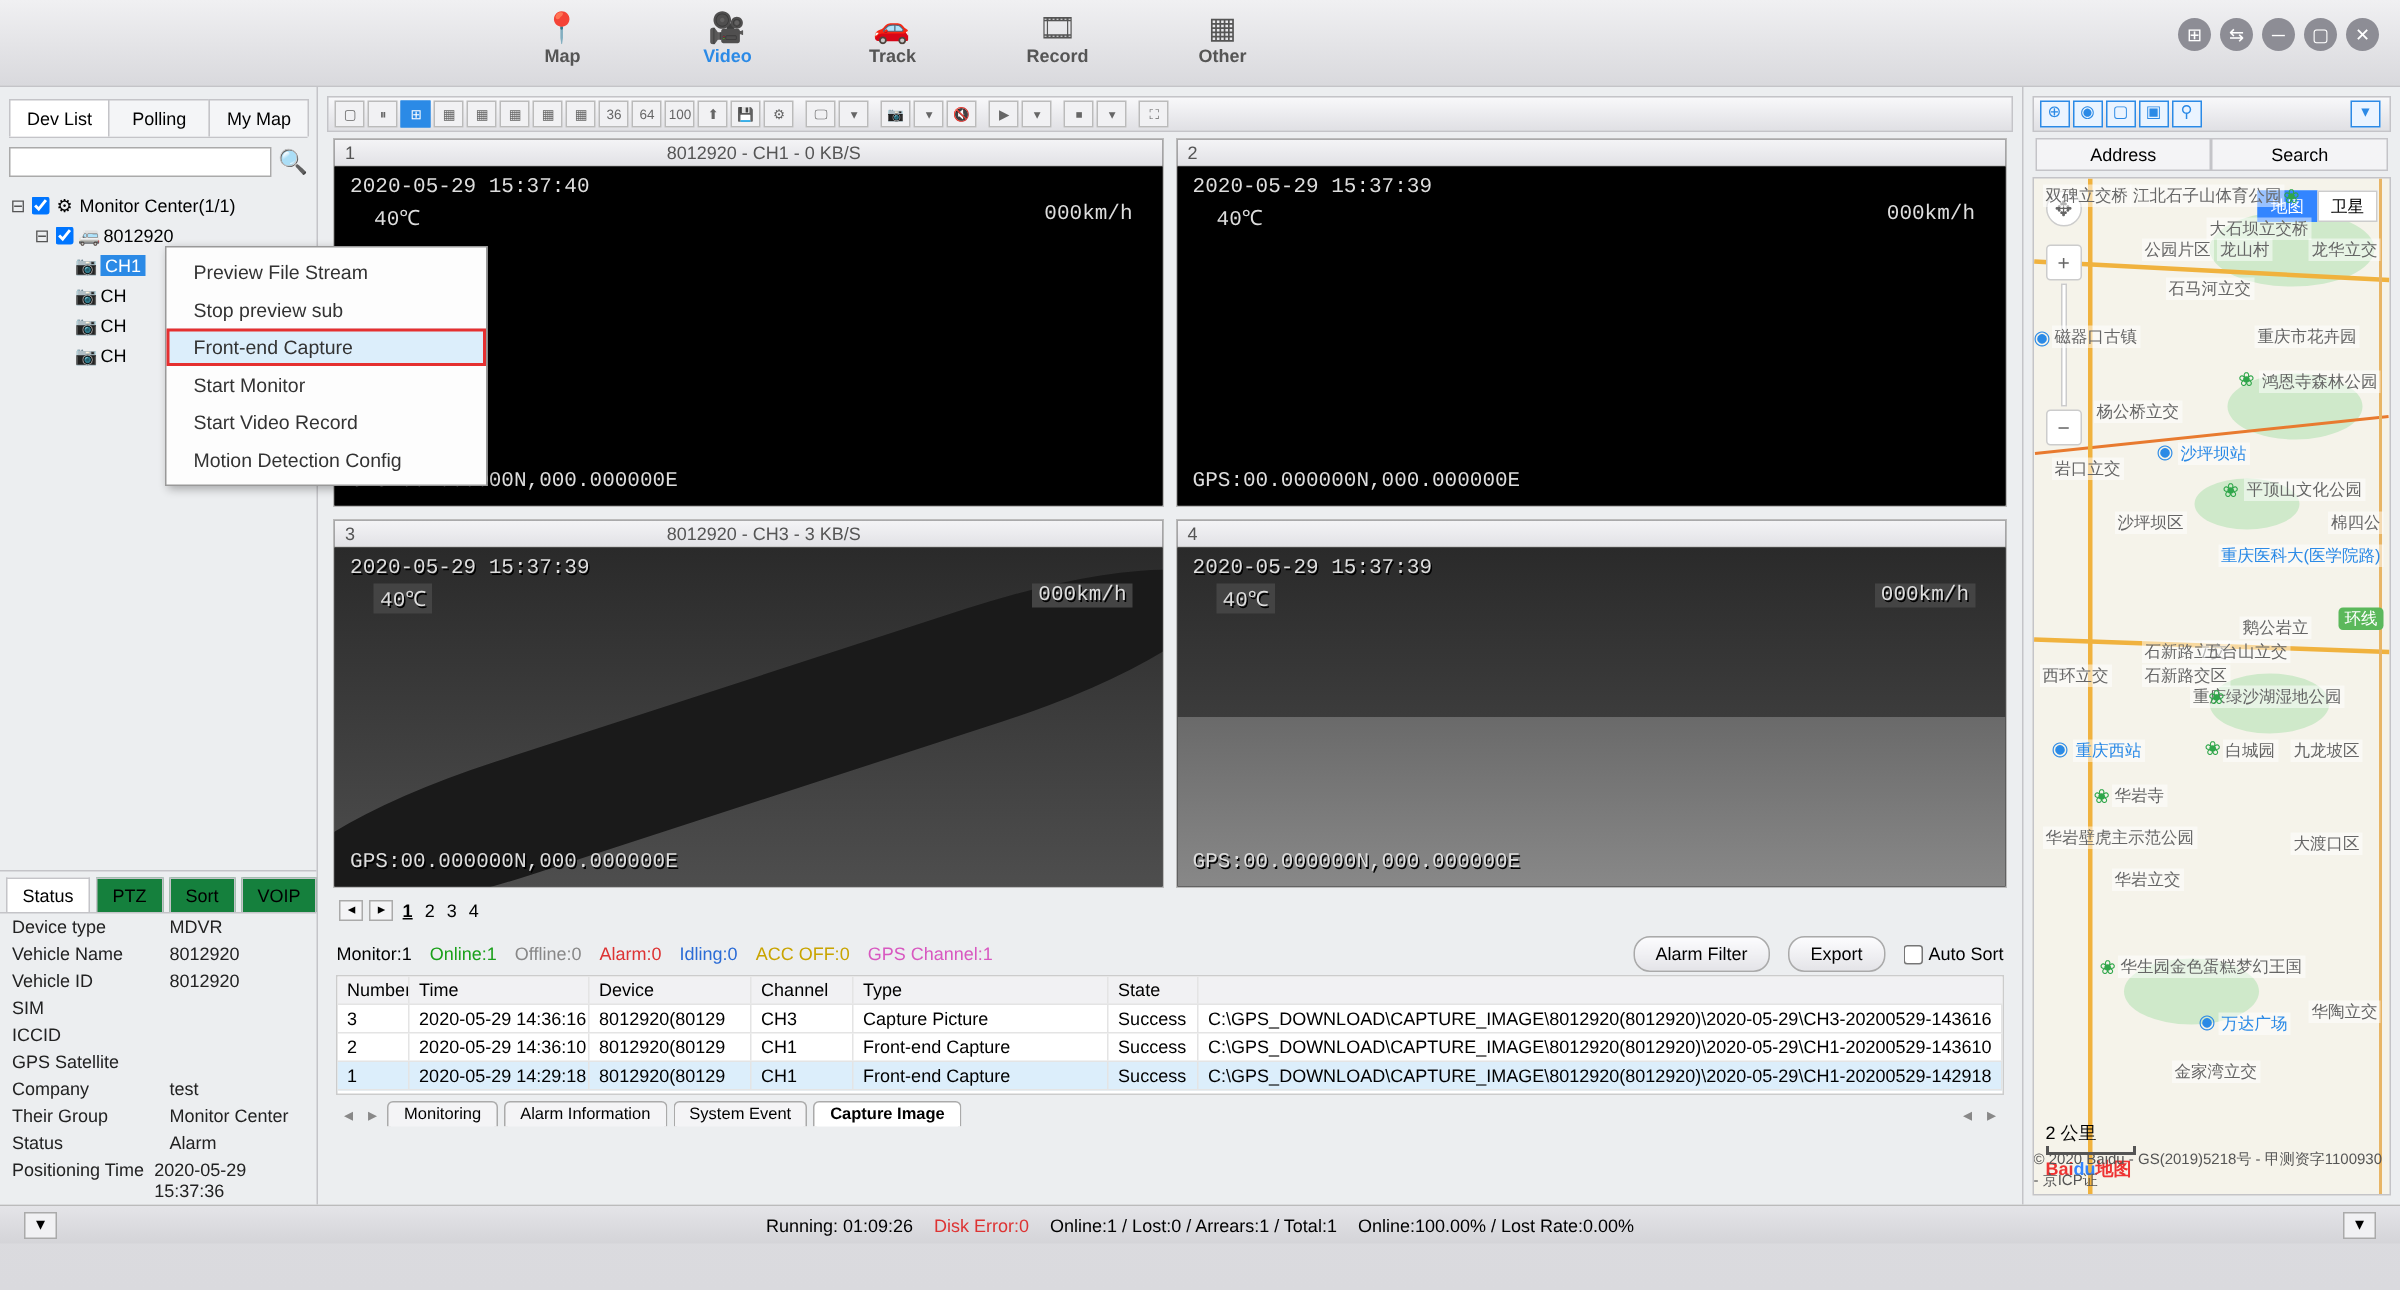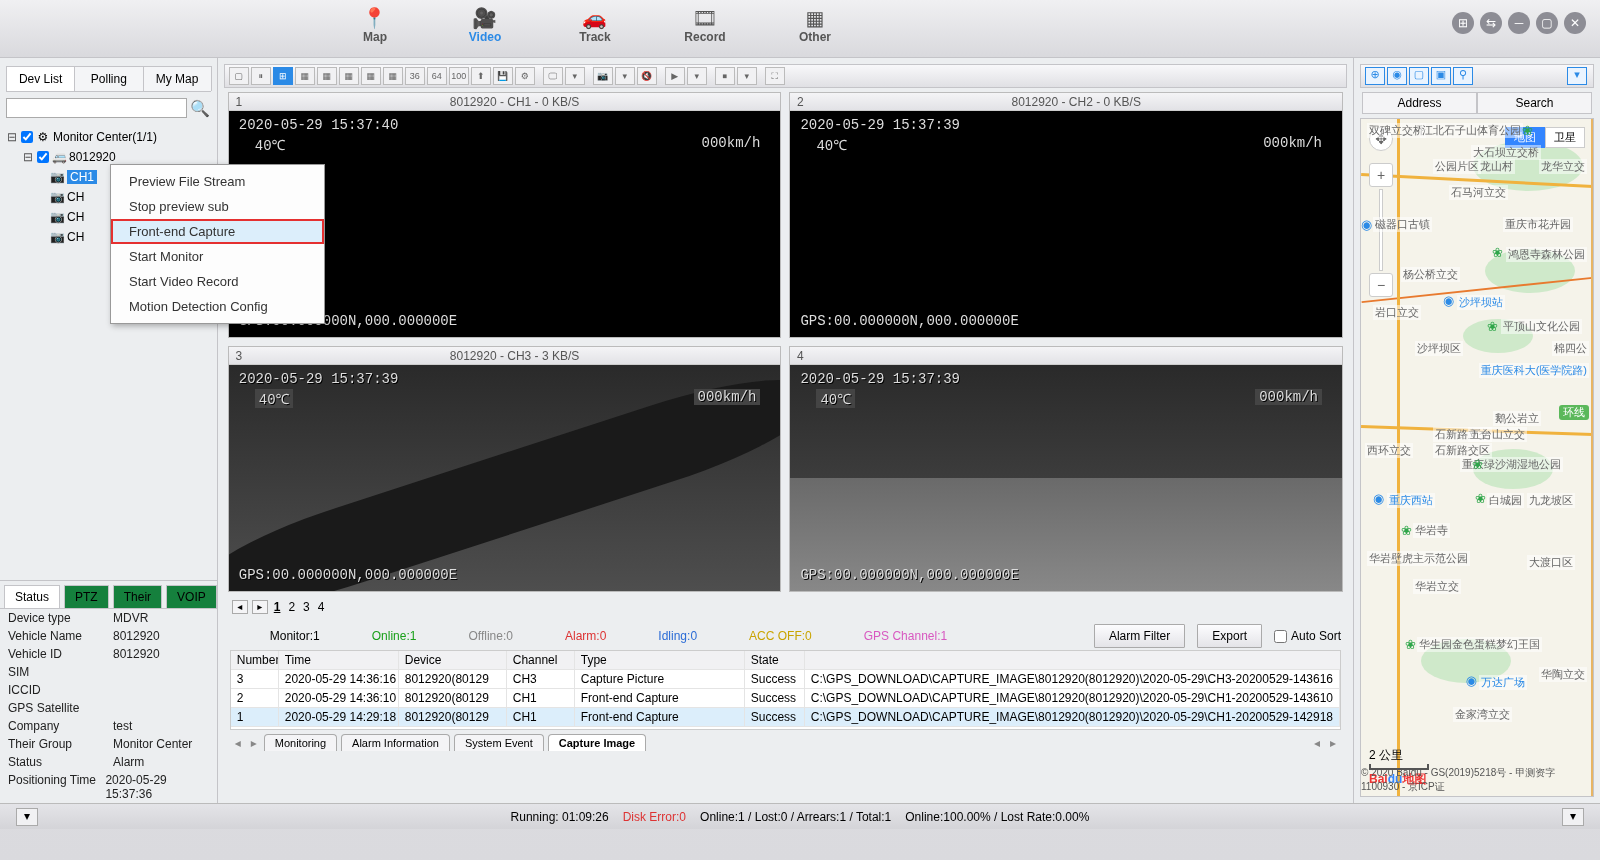--- a/index.html
+++ b/index.html
@@ -49,22 +49,22 @@
 .vhdr-n { width:20px; text-align:center;}
 .vhdr-t { flex:1; text-align:center;}
 .vbody { flex:1; position:relative; background:#000; overflow:hidden;}
 .vbody.gray { background:linear-gradient(#2a2a2a,#4e4e4e);}
 .v-txt { position:absolute; color:#ddd; font-family:"Courier New",monospace; font-size:14px; text-shadow:1px 1px #000;}
 .pager { display:flex; align-items:center; margin:6px 12px; height:18px;}
 .pg-btn { width:16px; height:14px; border:1px solid #aaa; background:#f4f4f6; margin:0 2px; text-align:center; line-height:11px; font-size:10px; cursor:pointer;}
 .pg-num { margin:0 4px; cursor:pointer;}
 .pg-num.cur { font-weight:bold; text-decoration:underline;}
 .status-line { display:flex; align-items:center; margin:0 12px; height:28px; gap:12px;}
-.sl-item { font-size:12px;margin-left:40px;}
-.btn { border:1px solid #aaa; background:linear-gradient(#fcfcfe,#e4e4e8); padding:4px 14px; border-radius:1px; cursor:pointer;}
+.sl-item { font-size:12px;}
+.btn { border:1px solid #aaa; background:linear-gradient(#fcfcfe,#e4e4e8); padding:4px 14px; border-radius:11px; cursor:pointer;}
 .chk-wrap { display:flex; align-items:center; gap:4px;}
 .log-table { margin:0 12px; border:1px solid #ccc; background:#fff; height:80px; overflow:hidden;}
 .lt-hdr, .lt-row { display:flex; border-bottom:1px solid #e4e4e4;}
 .lt-hdr { background:#f1f1f3; font-weight:normal;}
 .lt-cell { padding:2px 6px; border-right:1px solid #e4e4e4; overflow:hidden; white-space:nowrap;}
 .lt-row.selected { background:#dceefb;}
 .c-num{width:48px;} .c-time{width:120px;} .c-dev{width:108px;} .c-ch{width:68px;} .c-type{width:170px;} .c-state{width:60px;} .c-file{flex:1;}
 .bot-tabs { display:flex; align-items:center; margin:4px 12px 0 12px;}
 .bt-arrow { width:16px; text-align:center; color:#888; cursor:pointer;}
 .bt-tab { border:1px solid #aaa; border-bottom:none; border-radius:4px 4px 0 0; background:#f4f4f6; padding:2px 10px; margin:0 2px; cursor:pointer; font-size:11px;}
@@ -156,21 +156,21 @@
         </div>
       <div class="tree-node indent2">
           <span style="width:12px"></span>
           <span class="tree-icn" style="color:#2fa64a">📷</span>
           <span class="tree-lbl">CH</span>
         </div>
     </div>
     <div class="bottom-tabs">
       <div class="btab active">Status</div>
       <div class="btab">PTZ</div>
-      <div class="btab">Their</div>
+      <div class="btab">Sort</div>
       <div class="btab">VOIP</div>
     </div>
     <div class="info-grid">
       <div class="info-row">
           <span class="info-k">Device type</span>
           <span class="info-v">MDVR</span>
         </div>
       <div class="info-row">
           <span class="info-k">Vehicle Name</span>
           <span class="info-v">8012920</span>
@@ -252,21 +252,20 @@
         <div class="vbody">
           <span class="v-txt" style="top:6px;left:10px">2020-05-29 15:37:40</span>
           <span class="v-txt" style="top:24px;left:26px">40℃</span>
           <span class="v-txt" style="top:24px;right:20px">000km/h</span>
           <span class="v-txt" style="bottom:8px;left:10px">GPS:00.000000N,000.000000E</span>
         </div>
       </div>
       <div class="vcell">
         <div class="vhdr">
             <span class="vhdr-n">2</span>
-            <span class="vhdr-t">8012920 - CH2 - 0 KB/S</span>
           </div>
         <div class="vbody">
           <span class="v-txt" style="top:6px;left:10px">2020-05-29 15:37:39</span>
           <span class="v-txt" style="top:24px;left:26px">40℃</span>
           <span class="v-txt" style="top:24px;right:20px">000km/h</span>
           <span class="v-txt" style="bottom:8px;left:10px">GPS:00.000000N,000.000000E</span>
         </div>
       </div>
       <div class="vcell">
         <div class="vhdr">

